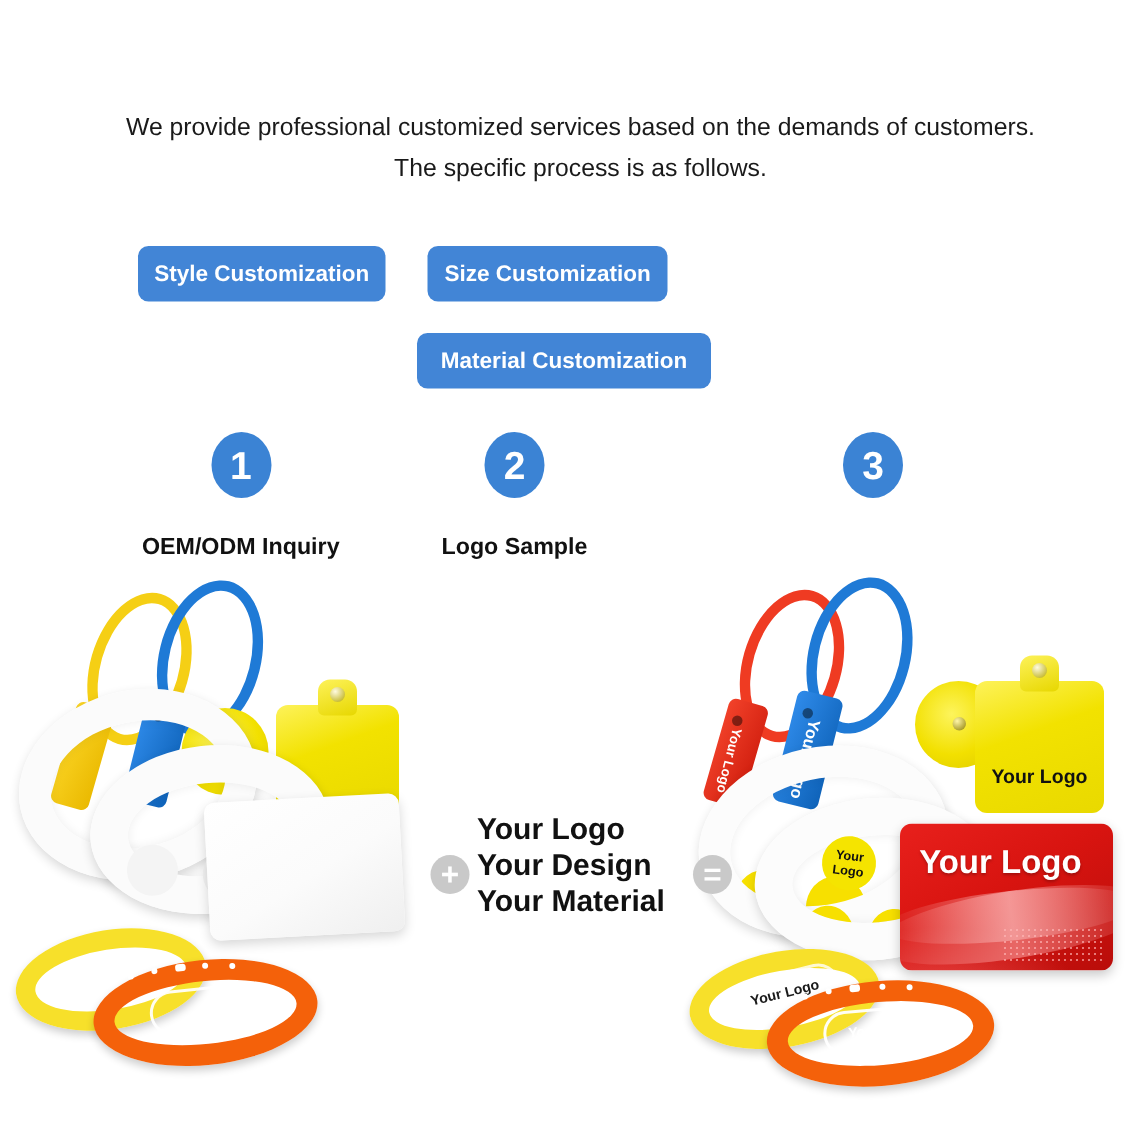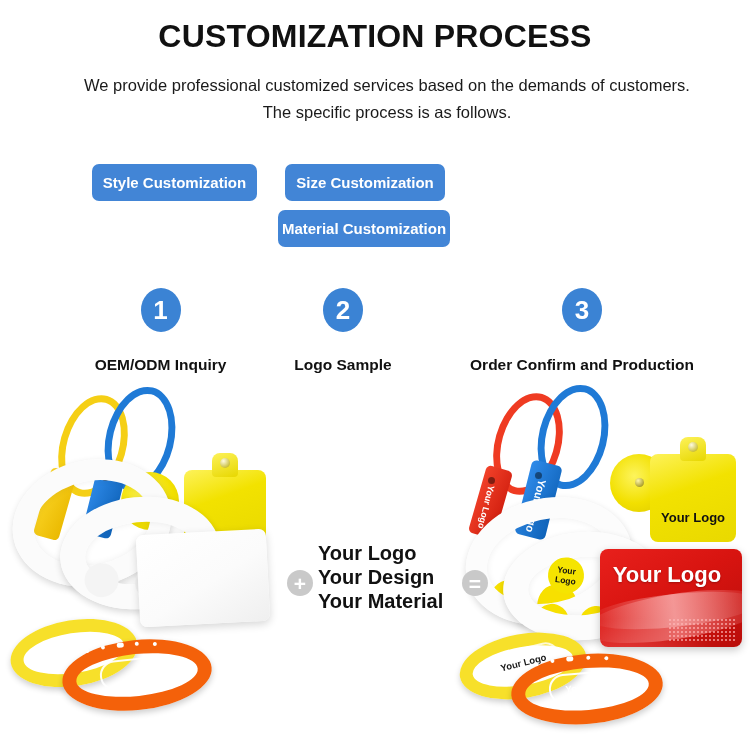--- a/index.html
+++ b/index.html
@@ -35,21 +35,21 @@
     font-size:15px;font-weight:bold;
     display:flex;align-items:center;justify-content:center;
     height:37px;
     white-space:nowrap;
     box-sizing:border-box;
     padding:0 14px;
   }
   #pill0{left:92px;top:164px;width:165px;}
   #pill1{left:285px;top:164px;width:160px;}
   #pill2{left:487px;top:164px;width:172px;}
-  #pill3{left:278px;top:210px;width:172px;}
+  #pill3{left:278px;top:222px;width:196px;}
 
   
   .step{position:absolute;text-align:center;}
   .step .circle{
     width:40px;height:44px;border-radius:50%;
     background:#3b83d4;
     color:#fff;font-size:26px;font-weight:bold;
     display:flex;align-items:center;justify-content:center;
     margin:0 auto;
     line-height:1;
@@ -232,41 +232,39 @@
   .center-text{
     position:absolute;left:318px;top:541px;width:150px;
     font-size:20px;font-weight:bold;line-height:24px;color:#111;
   }
 </style>
 </head>
 <body>
 
 <div class="page">
 
-  <div class="title">CUSTOMIZATION PROCESS</div>
   <div class="subtitle">
     <div>We provide professional customized services based on the demands of customers.</div>
     <div>The specific process is as follows.</div>
   </div>
 
   <div class="pill" id="pill0">Style Customization</div>
   <div class="pill" id="pill1">Size Customization</div>
   <div class="pill" id="pill3">Material Customization</div>
 
   <div class="step" id="step0">
     <div class="circle">1</div>
     <div class="lbl">OEM/ODM Inquiry</div>
   </div>
   <div class="step" id="step1">
     <div class="circle">2</div>
     <div class="lbl">Logo Sample</div>
   </div>
   <div class="step" id="step2">
     <div class="circle">3</div>
-    <div class="lbl">Order Confirm and Production</div>
   </div>
 
   <div class="products">
 
     <div class="grp" id="grp-left">
 
       <div class="node" style="left:36px;top:12px;width:90px;height:150px;">
         <div class="seal-loop" style="left:24px;top:0;width:52px;height:90px;border-width:7px;border-color:#f5cf15;transform:rotate(16deg);"></div>
         <div class="seal-body" style="left:6px;top:75px;width:26px;height:70px;background:linear-gradient(100deg,#fbd526,#eab900);transform:rotate(16deg);"></div>
         <div class="seal-hole" style="left:17px;top:85px;"></div>

